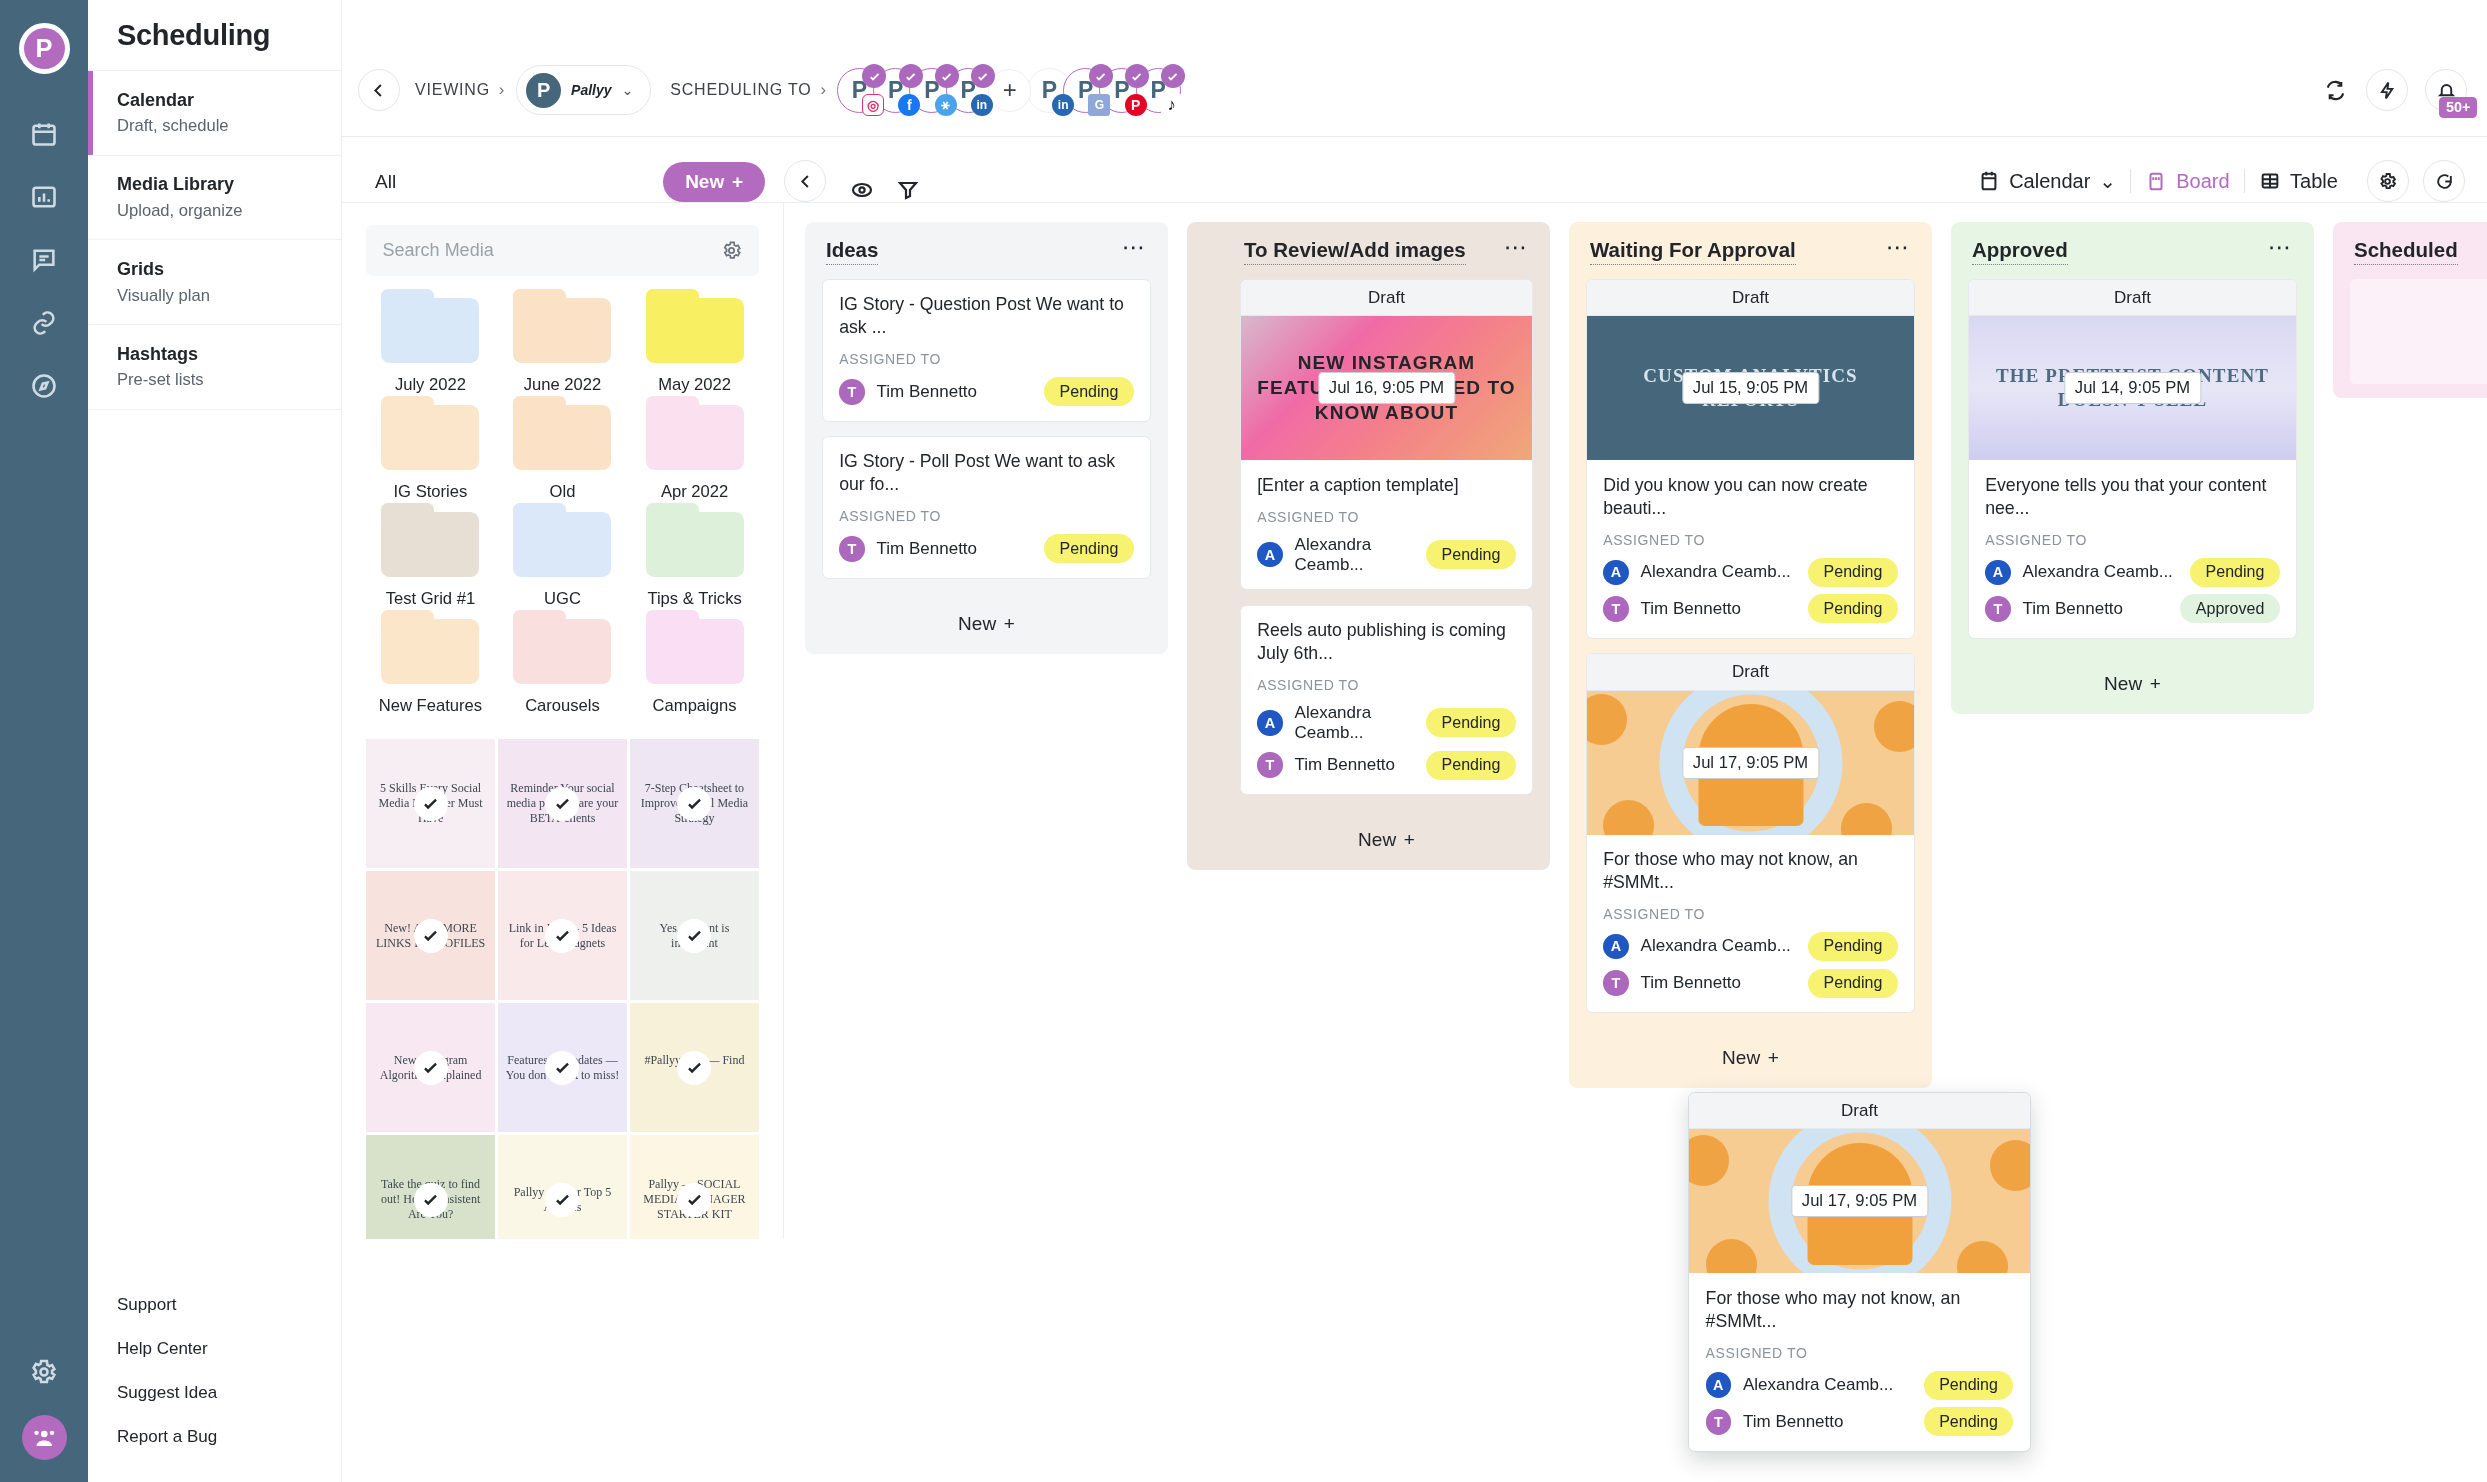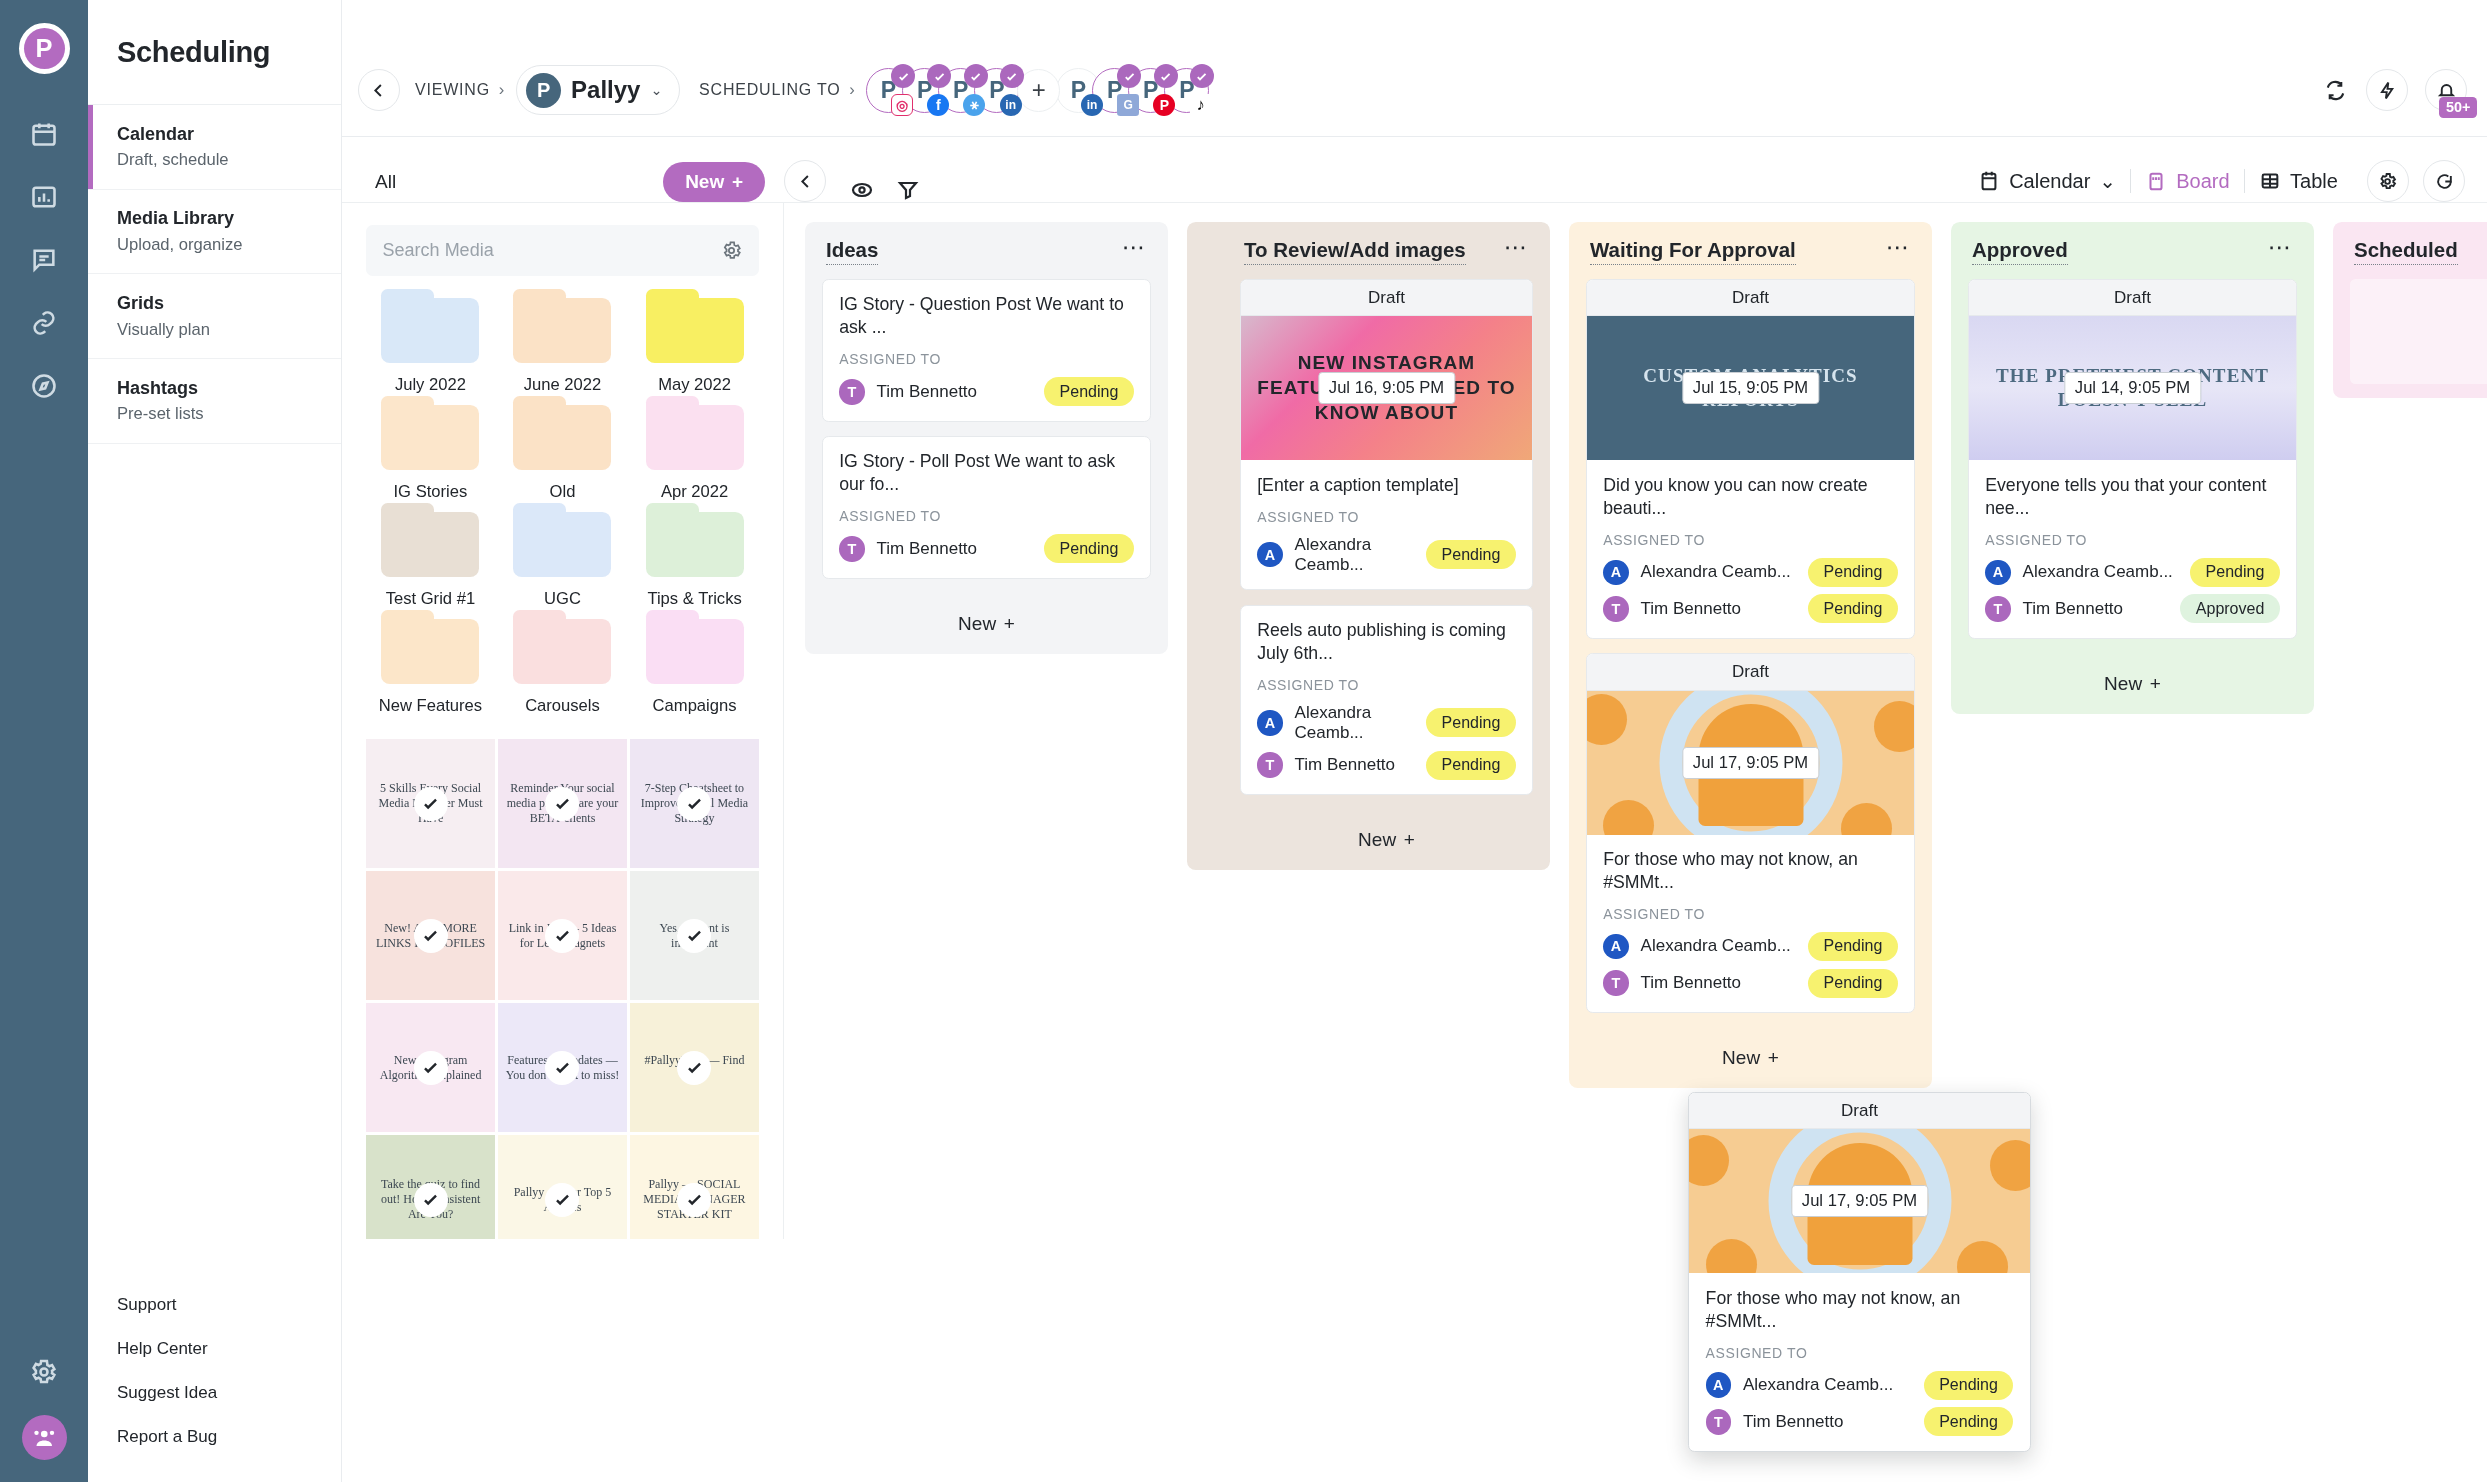--- a/index.html
+++ b/index.html
@@ -41,21 +41,21 @@
   }
   .rail-avatar svg { width: 26.5px; height: 26.5px; fill: #fff; }
 
   
   .side {
     width: 254px; flex: 0 0 254px; height: 1482px;
     background: #ffffff; border-right: 0.6px solid #e9ecef;
     position: relative;
   }
   .side-title {
-    height: 105px; display: flex; align-items: center; padding-left: 29px;
+    height: 71px; display: flex; align-items: center; padding-left: 29px;
     font-size: 29px; font-weight: 700; letter-spacing: -0.3px;
     border-bottom: 0.6px solid #eceff1;
     text-align: right;
   }
   .side-item {
     padding: 16.6px 0 16.6px 29px; border-bottom: 0.6px solid #eff1f3;
     position: relative; cursor: pointer;
   }
   .side-item .nm { font-size: 18px; font-weight: 700; line-height: 1.35; }
   .side-item .sub { font-size: 16.6px; color: #5b646c; line-height: 1.45; margin-top: 2.2px; }
@@ -83,21 +83,21 @@
   .crumb-lbl { font-size: 16px; letter-spacing: 0.8px; color: #3c4248; margin: 0 8.8px 0 15.5px; font-weight: 500; }
   .crumb-sep { font-size: 16.6px; color: #6c757d; }
   .brand-pill {
     display: flex; align-items: center; gap: 10px; border: 0.8px solid #e4e7ea;
     border-radius: 33px; padding: 6.6px 16.6px 6.6px 8.8px; margin-left: 12px; cursor: pointer; background:#fff;
   }
   .brand-pill .bavatar {
     width: 35px; height: 35px; border-radius: 50%; background: #46667c; color: #fff;
     display: flex; align-items: center; justify-content: center; font-weight: 700; font-size: 20px;
   }
-  .brand-pill .bname { font-size: 24px; font-weight: 600; }
+  .brand-pill .bname { font-size: 14px; font-weight: 600; font-style: italic; }
   .brand-pill .bchev { font-size: 14.4px; color: #4a5159; }
 
   .accounts { display: flex; align-items: center; margin-left: 3.3px; }
   .acct {
     position: relative; width: 45px; height: 45px; margin-right: -8.8px; cursor: pointer;
   }
   .acct .ring {
     position: absolute; inset: 0; border-radius: 50%; border: 1.4px solid #b36bc0;
     background: #ffffff; overflow: hidden;
   }

